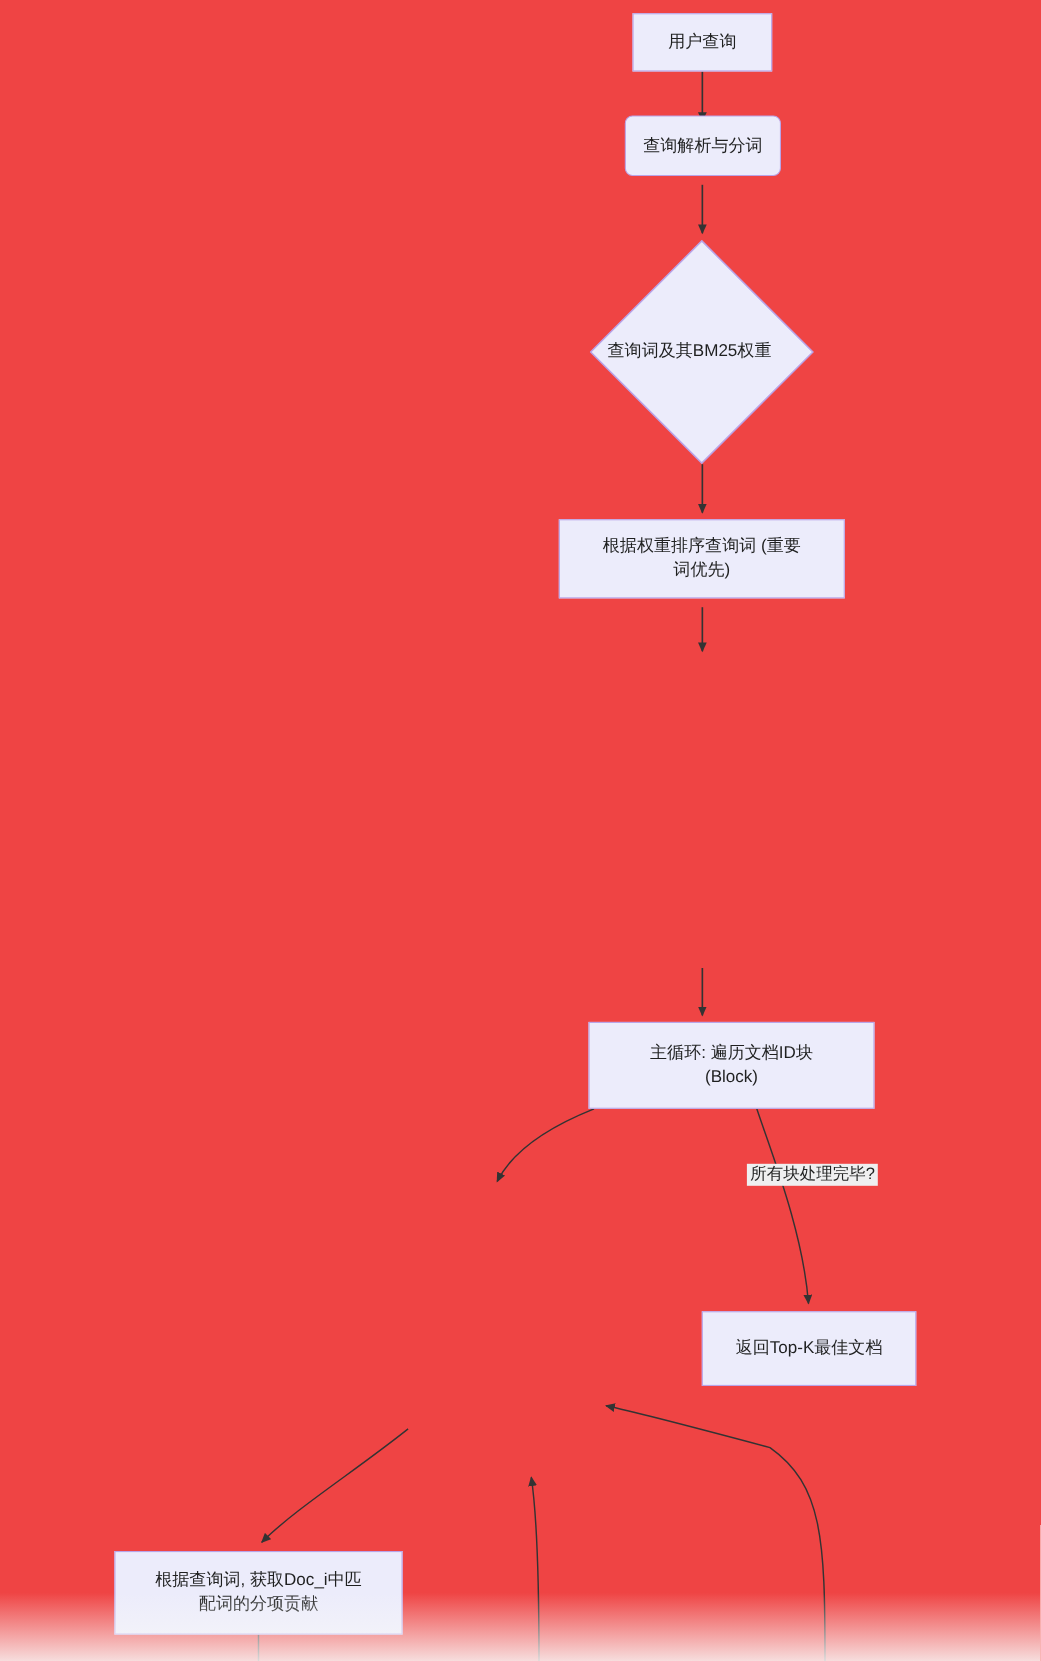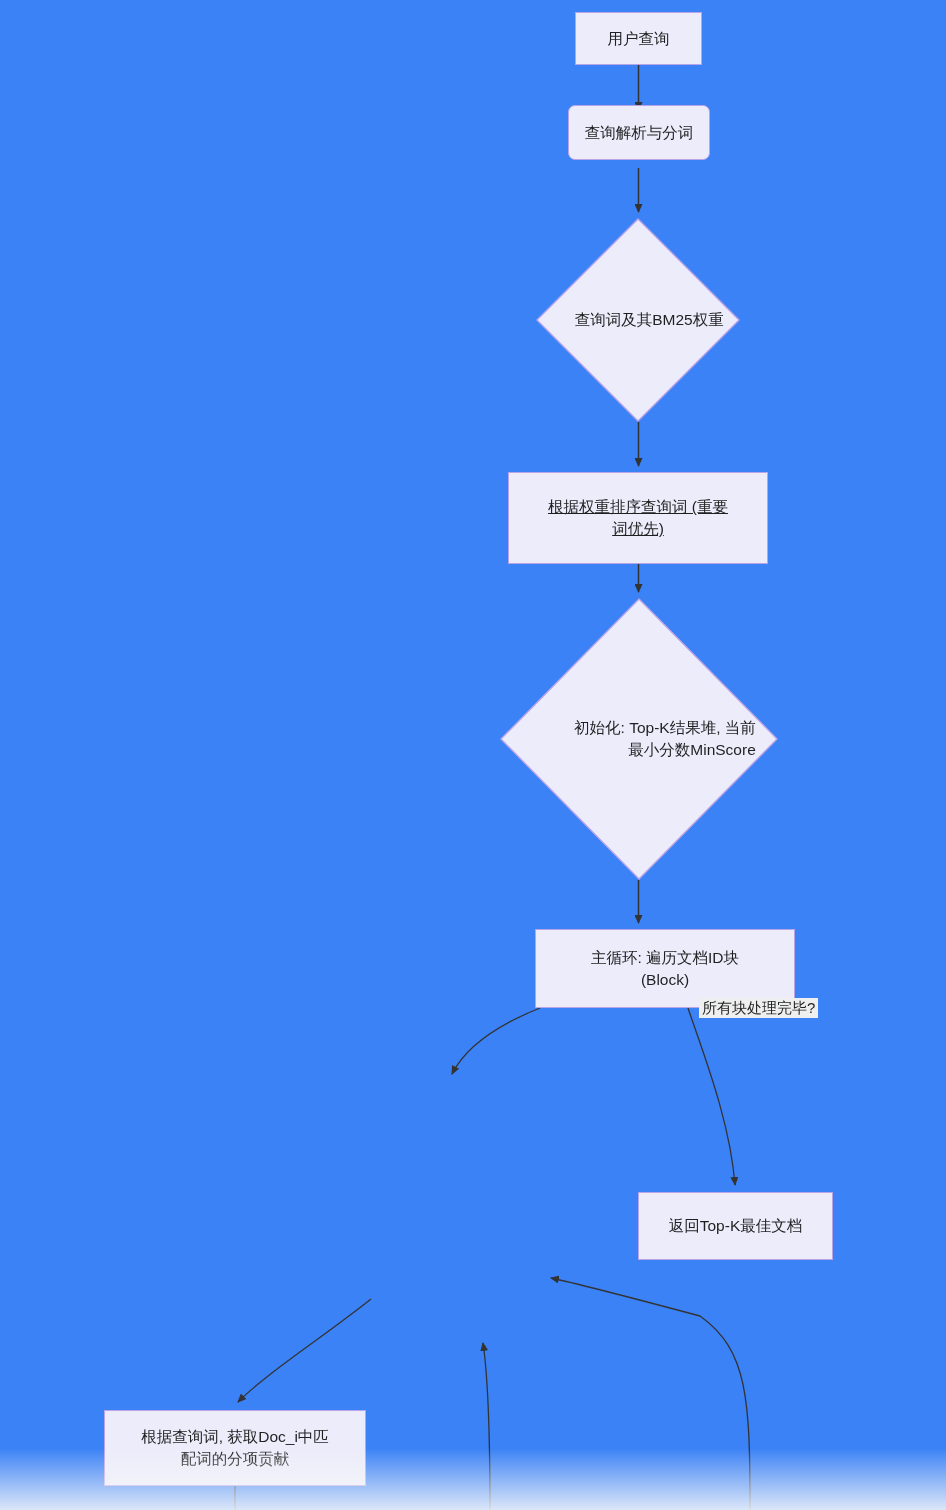--- a/index.html
+++ b/index.html
@@ -8,21 +8,21 @@
     padding: 0;
     background: #ffffff;
   }
   body {
     font-family: "Liberation Sans", "DejaVu Sans", sans-serif;
   }
   #canvas {
     position: relative;
     width: 946px;
     height: 1510px;
-    background: #3b82f6;
+    background: #ef4444;
     overflow: hidden;
   }
   #edges {
     position: absolute;
     left: 0;
     top: 0;
     width: 946px;
     height: 1510px;
   }
   .node {
@@ -59,21 +59,21 @@
     position: absolute;
     left: 0; top: 0;
     width: 100%; height: 100%;
   }
   .diamond-text {
     position: absolute;
     left: 50%;
     top: 50%;
     transform: translate(-50%, -50%);
     width: 84%;
-    text-align: right;
+    text-align: left;
     color: #1f2020;
     font-size: 15.5px;
     line-height: 1.45;
     white-space: pre-line;
   }
   .edge-label {
     position: absolute;
     background: #efeff0;
     color: #1f2020;
     font-size: 15px;
@@ -136,44 +136,37 @@
     <span class="label">查询解析与分词</span>
   </div>
 
   <div class="diamond-wrap" style="left:536px; top:218px; width:204px; height:204px;">
     <svg class="diamond-shape" viewBox="0 0 204 204" preserveAspectRatio="none">
       <polygon points="102,1 203,102 102,203 1,102" fill="#ececfb" stroke="#b9a4e8" stroke-width="1.4"></polygon>
     </svg>
     <div class="diamond-text">查询词及其BM25权重</div>
   </div>
 
-  <div class="node rect" style="left:508px; top:472px; width:260px; height:92px;text-decoration:underline;">
+  <div class="node rect" style="left:508px; top:472px; width:260px; height:72px;">
     <span class="label">根据权重排序查询词 (重要
 词优先)</span>
   </div>
 
-  <div class="diamond-wrap" style="left:500px; top:598px; width:278px; height:282px;">
-    <svg class="diamond-shape" viewBox="0 0 278 282" preserveAspectRatio="none">
-      <polygon points="139,1 277,141 139,281 1,141" fill="#ececfb" stroke="#b9a4e8" stroke-width="1.4"></polygon>
-    </svg>
-    <div class="diamond-text">初始化: Top-K结果堆, 当前
-最小分数MinScore</div>
-  </div>
 
   <div class="node rect" style="left:508px; top:929px; width:260px; height:79px;margin-left:27px;">
     <span class="label">主循环: 遍历文档ID块
 (Block)</span>
   </div>
 
 
   <div class="node rect" style="left:638px; top:1192px; width:195px; height:68px;">
     <span class="label">返回Top-K最佳文档</span>
   </div>
 
   <div class="node rect" style="left:104px; top:1410px; width:262px; height:76px;">
     <span class="label">根据查询词, 获取Doc_i中匹
 配词的分项贡献</span>
   </div>
 
-  <div class="edge-label" style="left:679px; top:998px;margin-left:20px;">所有块处理完毕?</div>
+  <div class="edge-label" style="left:679px; top:1058px;">所有块处理完毕?</div>
 
   <div id="bottom-fade"></div>
 </div>
 
 </body></html>

